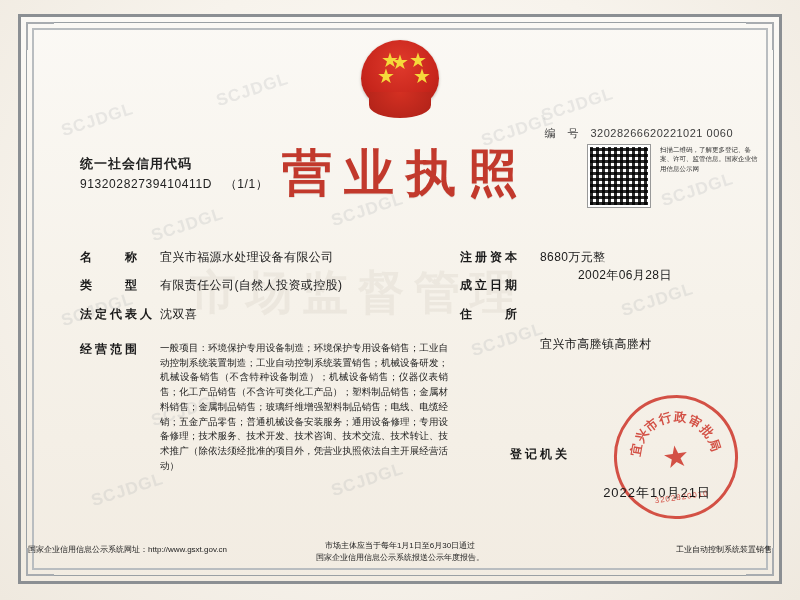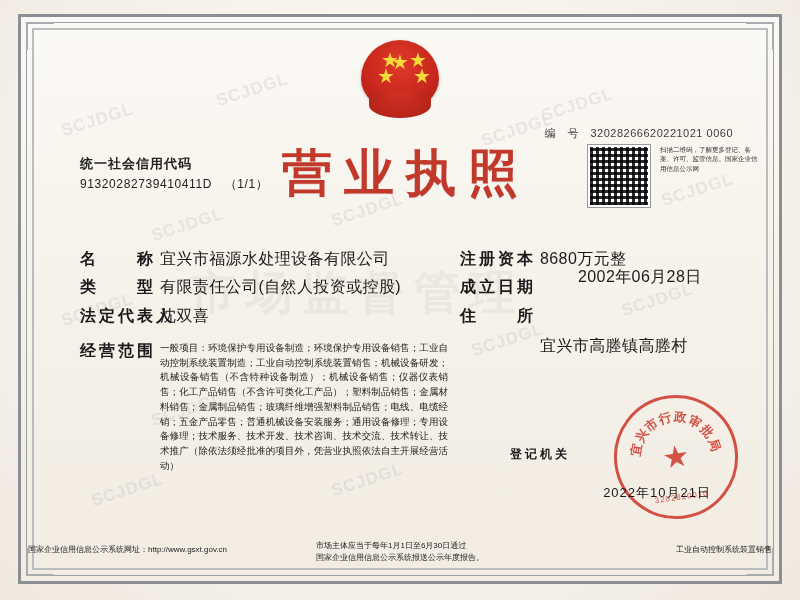--- a/index.html
+++ b/index.html
@@ -111,21 +111,21 @@
       repeating-linear-gradient(90deg,#2b2b2b 0 3px,rgba(255,255,255,0) 3px 6px);
     background-blend-mode:multiply;
     border:2px solid #fff;outline:1px solid #999;
   }
   .qr-note{
     position:absolute;right:40px;top:145px;width:100px;
     font-size:6.5px;line-height:1.45;color:#333;
   }
 
   
-  .field{position:absolute;font-size:16px;color:#1a1a1a;}
+  .field{position:absolute;font-size:12px;color:#1a1a1a;}
   .f-label{font-weight:700;letter-spacing:3px;}
   .f-value{letter-spacing:0.4px;}
   .row-name{left:80px;top:249px;}
   .row-type{left:80px;top:277px;}
   .row-legal{left:80px;top:306px;}
   .row-scope{left:80px;top:341px;}
   .val-name{position:absolute;left:160px;top:249px;}
   .val-type{position:absolute;left:160px;top:277px;}
   .val-legal{position:absolute;left:160px;top:306px;}
   .scope-text{
@@ -170,21 +170,21 @@
     position:absolute;right:89px;top:484px;
     font-size:13px;color:#1a1a1a;letter-spacing:1px;
   }
 
   
   .footer{
     position:absolute;left:28px;right:28px;bottom:34px;height:26px;
     font-size:8px;color:#222;
   }
   .f-left{position:absolute;left:0;top:4px;}
-  .f-mid{position:absolute;left:288px;top:0;line-height:1.5;text-align:left;}
+  .f-mid{position:absolute;left:288px;top:0;line-height:1.5;text-align:center;}
   .f-right{position:absolute;right:0;top:4px;}
 </style>
 </head>
 <body>
 
 <div class="page">
 
   <div class="frame-outer"></div>
   <div class="frame-mid"></div>
   <div class="frame-inner"></div>

